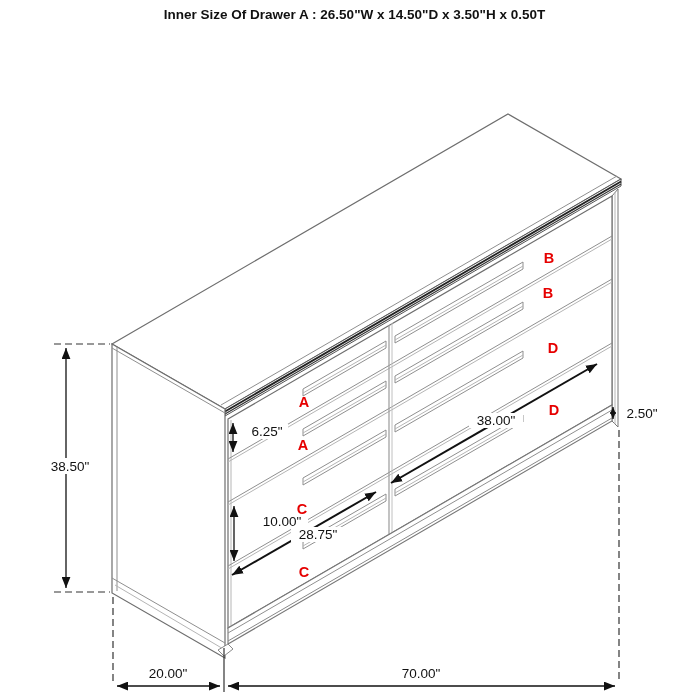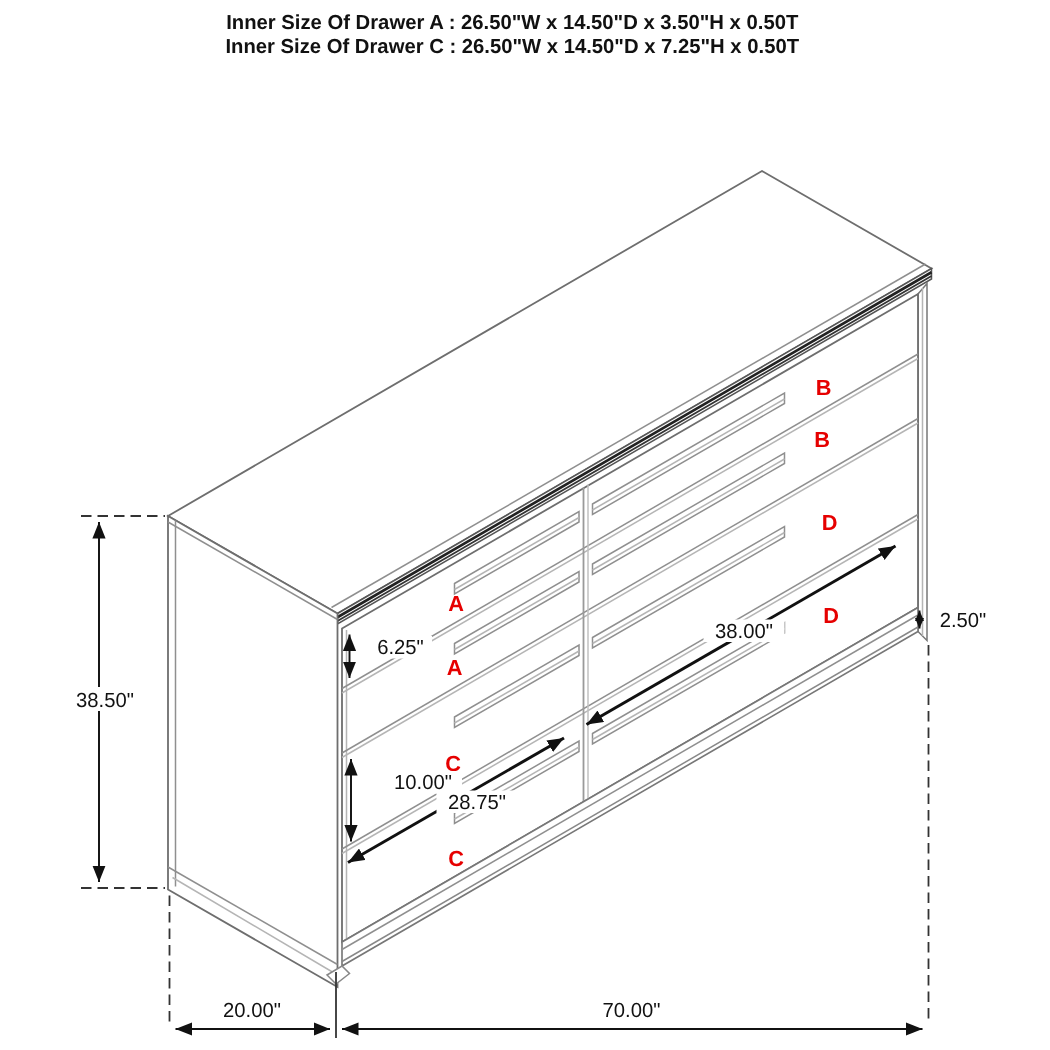--- a/index.html
+++ b/index.html
@@ -1,38 +1,37 @@
 <!DOCTYPE html>
 <html><head>
 <meta charset="utf-8">
 <style>
   html,body{margin:0;padding:0;background:#ffffff;}
   .stage{position:relative;width:700px;height:700px;background:#ffffff;overflow:hidden;
          font-family:"Liberation Sans",sans-serif;}
-  .header{position:absolute;top:7px;left:3px;width:677px;text-align:center;
+  .header{position:absolute;top:7px;left:16px;width:677px;text-align:center;
           font-size:13.5px;font-weight:bold;color:#111;line-height:16px;letter-spacing:0;}
   .header div{white-space:pre;}
   svg{position:absolute;top:0;left:0;}
   svg text{font-family:"Liberation Sans",sans-serif;font-size:13.5px;fill:#111;}
   svg text.red{font-size:14.5px;font-weight:bold;fill:#e60000;}
   .thin{stroke:#8f8f8f;stroke-width:1;fill:none;}
   .lite{stroke:#b5b5b5;stroke-width:1;fill:none;}
   .edge{stroke:#6e6e6e;stroke-width:1.2;fill:#ffffff;}
   .dim{stroke:#111;stroke-width:1.3;fill:none;}
   .dimb{stroke:#111;stroke-width:2;fill:none;}
   .dash{stroke:#333;stroke-width:1.2;fill:none;stroke-dasharray:7 4;}
 </style>
 </head>
 <body>
 
 <div class="stage">
 
   <div class="header">
     <div>Inner Size Of Drawer A : 26.50"W x 14.50"D x 3.50"H x 0.50T</div>
-    <div>Inner Size Of Drawer C : 26.50"W x 14.50"D x 7.25"H x 0.50T</div>
   </div>
 
   <svg width="700" height="700" viewBox="0 0 700 700">
     <defs>
       <marker id="arr" markerUnits="userSpaceOnUse" markerWidth="11" markerHeight="9" viewBox="0 0 10 8" refX="10" refY="4" orient="auto-start-reverse">
         <path d="M0,0 L10,4 L0,8 z" fill="#111"></path>
       </marker>
       <marker id="arrS" markerUnits="userSpaceOnUse" markerWidth="7" markerHeight="6" viewBox="0 0 7 6" refX="7" refY="3" orient="auto-start-reverse">
         <path d="M0,0 L7,3 L0,6 z" fill="#111"></path>
       </marker>

